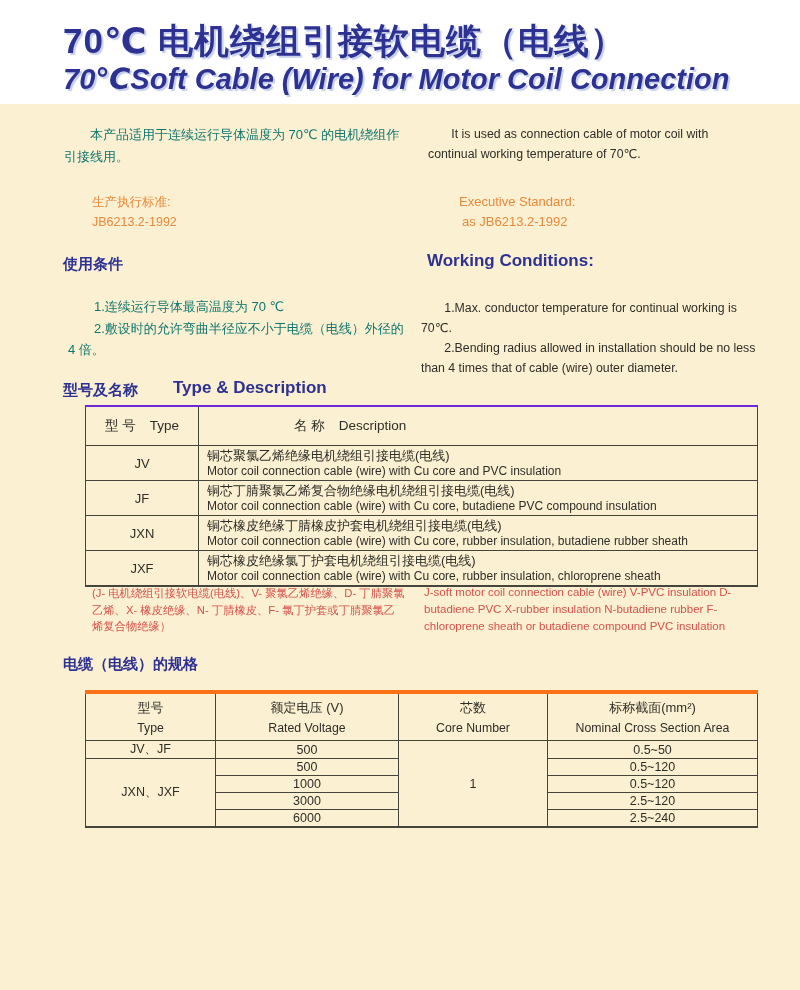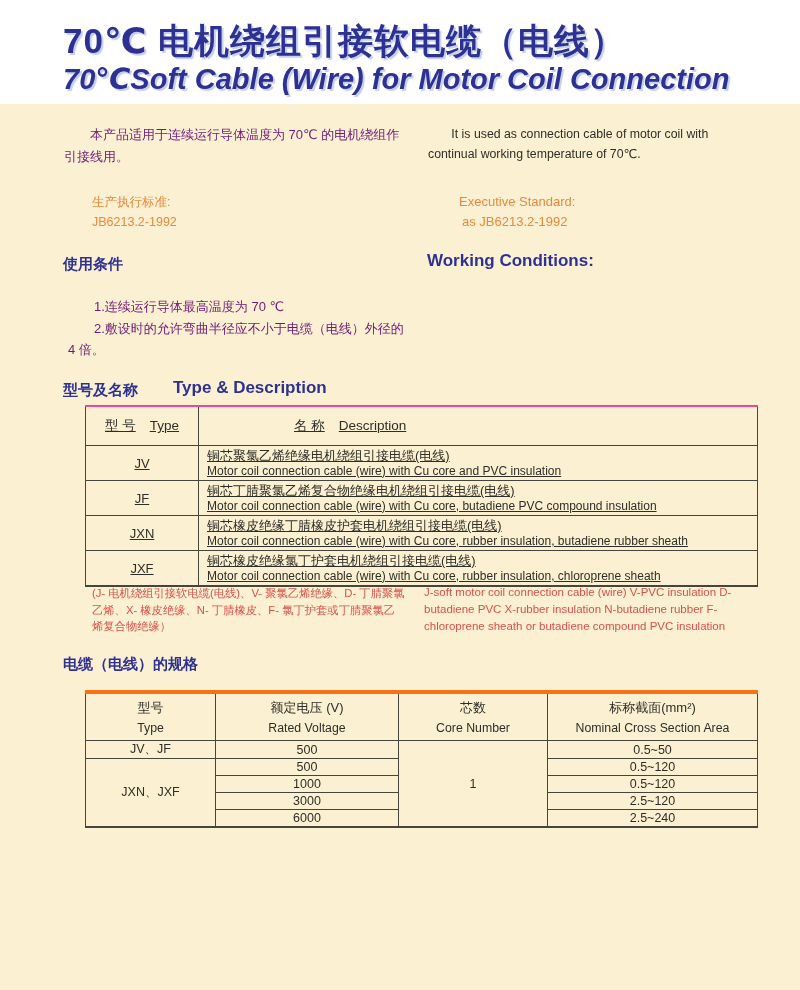--- a/index.html
+++ b/index.html
@@ -24,42 +24,42 @@
     letter-spacing:1px;white-space:nowrap;
     text-shadow:2px 2px 1px #c6cfea;
   }
   .title-en{
     position:absolute;left:63px;top:62px;margin:0;
     font-size:29px;font-weight:bold;font-style:italic;color:#2d3192;
     white-space:nowrap;letter-spacing:0px;
     text-shadow:2px 2px 1px #c6cfea;
   }
   .abs{position:absolute;margin:0;}
-  .para{font-size:13px;line-height:21.5px;color:#701a75;}
+  .para{font-size:13px;line-height:21.5px;color:#0f766e;}
   .para p{margin:0;text-indent:2em;}
   .para-en{font-size:12.3px;line-height:20px;}
   .para-en p{margin:0;text-indent:1.9em;}
   .orange{color:#e8893b;font-size:12.5px;line-height:20px;}
   .navy-h-zh{font-size:15px;font-weight:bold;color:#2d3192;white-space:nowrap;}
   .navy-h-en{font-size:17px;font-weight:bold;color:#2d3192;white-space:nowrap;}
   .note{color:#d6524b;}
   .note-zh{font-size:11.3px;line-height:16.5px;}
   .note-en{font-size:11.5px;line-height:17px;}
 
   table{border-collapse:collapse;table-layout:fixed;}
   .t1,.t2{position:absolute;left:85px;width:672px;}
   .t1{top:405px;}
   .t2{top:690px;}
   .t1 th,.t1 td,.t2 th,.t2 td{
     border:1px solid #45453c;
     padding:0;
     color:#2e2e28;
     vertical-align:middle;
   }
-  .t1{border-top:2px solid #ec4899;border-bottom:2px solid #45453c;text-decoration:underline;}
+  .t1{border-top:2px solid #6d28d9;border-bottom:2px solid #45453c;}
   .t2{border-top:4px solid #f97316;border-bottom:2px solid #45453c;}
 
   .t1 th{height:38px;font-weight:normal;font-size:13.5px;}
   .t1 .th-desc{text-align:left;padding-left:95px;}
   .hdr-gap{display:inline-block;width:14px;}
   .t1 td{height:32px;}
   .t1 .type-cell{text-align:center;font-size:13px;}
   .t1 .desc-cell{text-align:left;padding:1px 8px;}
   .desc-zh{font-size:13px;line-height:16px;}
   .desc-en{font-size:12px;line-height:15px;}
@@ -94,20 +94,24 @@
     <div>Executive Standard:</div>
     <div style="padding-left:3px;">as JB6213.2-1992</div>
   </div>
 
   <div class="abs navy-h-zh" style="left:63px;top:255px;">使用条件</div>
   <div class="abs navy-h-en" style="left:427px;top:251px;">Working Conditions:</div>
 
   <div class="abs para" style="left:68px;top:296px;width:342px;">
     <p>1.连续运行导体最高温度为 70 ℃</p>
     <p>2.敷设时的允许弯曲半径应不小于电缆（电线）外径的4 倍。</p>
+  </div>
+  <div class="abs para-en" style="left:421px;top:298px;width:344px;">
+    <p>1.Max. conductor temperature  for continual working is 70℃.</p>
+    <p>2.Bending radius allowed in installation should be no less than 4 times that of cable (wire) outer diameter.</p>
   </div>
 
   <div class="abs navy-h-zh" style="left:63px;top:381px;">型号及名称</div>
   <div class="abs navy-h-en" style="left:173px;top:378px;">Type &amp; Description</div>
 
   <table class="t1">
     <colgroup>
         <col style="width:113px">
         <col style="width:559px">
       </colgroup>

